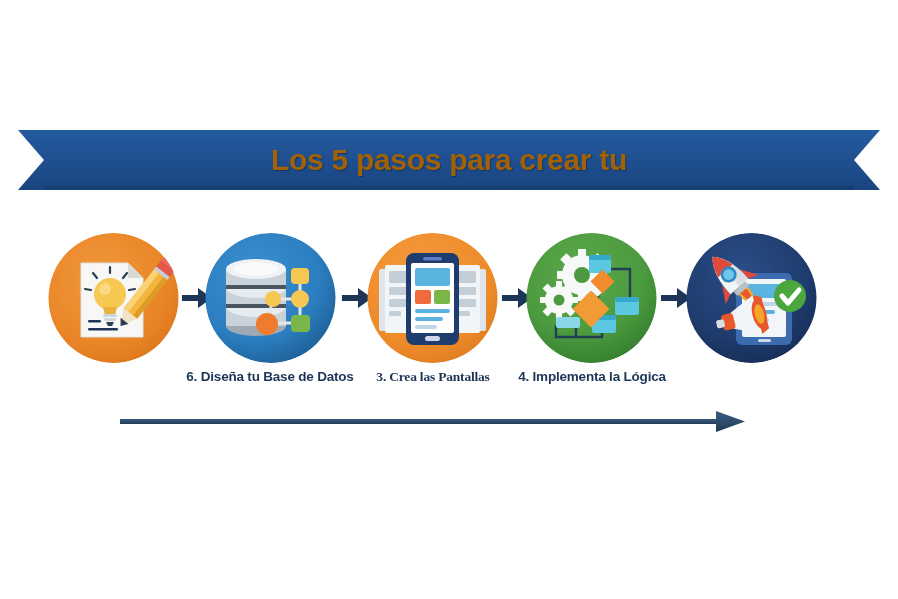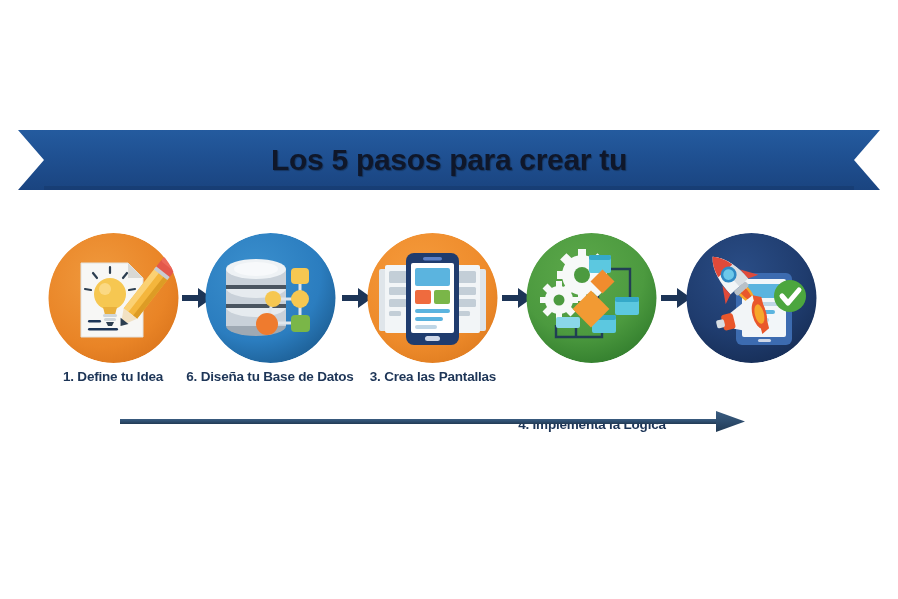--- a/index.html
+++ b/index.html
@@ -44,21 +44,21 @@
     height: 100%;
     display: flex;
     align-items: center;
     justify-content: center;
     font-size: 30px;
     font-weight: bold;
     letter-spacing: -0.3px;
     white-space: nowrap;
     text-shadow: 1px 1px 1px rgba(0,0,0,0.30);
   }
-  .t-white { color: #0f172a; }
+  .t-white { color: #a16207; }
   .t-accent { color: #7FC6EA; }
 
   
   .steps {
     position: absolute;
     left: 0;
     top: 233px;
     width: 898px;
     height: 130px;
   }
@@ -404,24 +404,23 @@
 
           <circle cx="104" cy="63" r="16" fill="#4CA63E"></circle>
           <path d="M96 63 L102 70 L113 57" stroke="#ffffff" stroke-width="5" fill="none" stroke-linecap="round" stroke-linejoin="round"></path>
         </svg>
       </div>
     </div>
 
   </div>
 
   <div class="labels">
-    <div class="label" style="left:23px; width:180px;">1. Define tu Idea</div>
     <div class="label" style="left:180px; width:180px;">6. Diseña tu Base de Datos</div>
-    <div class="label" style="left:343px; width:180px;">3. Crea las Pantallas</div>
-    <div class="label" style="left:502px; width:180px;margin-top:48px;">4. Implementa la Lógica</div>
+    <div class="label" style="left:343px; width:180px;font-family:Liberation Serif, serif;">3. Crea las Pantallas</div>
+    <div class="label" style="left:502px; width:180px;">4. Implementa la Lógica</div>
   </div>
 
   <div class="bottom-arrow">
     <svg width="625" height="28" viewBox="0 0 625 28">
       <defs>
         <linearGradient id="arrGrad" x1="0" y1="0" x2="0" y2="1">
           <stop offset="0%" stop-color="#3A5C80"></stop>
           <stop offset="50%" stop-color="#2E4D6E"></stop>
           <stop offset="100%" stop-color="#223A54"></stop>
         </linearGradient>

